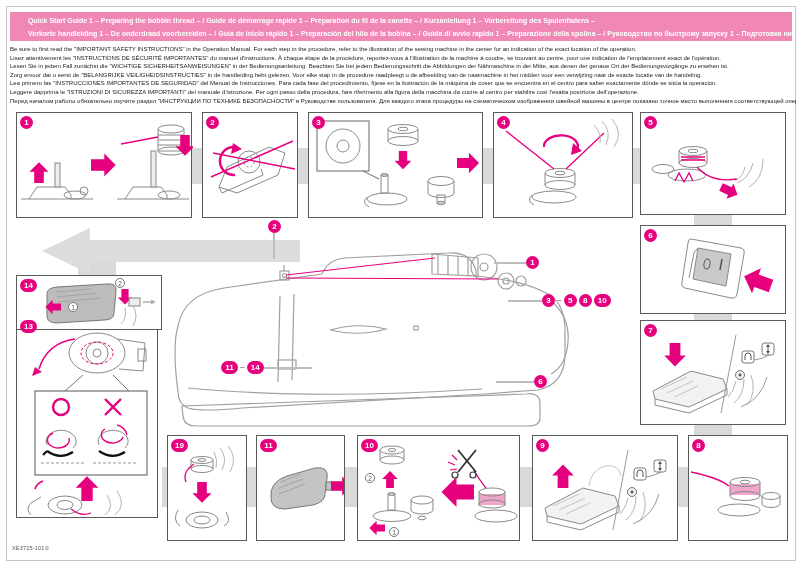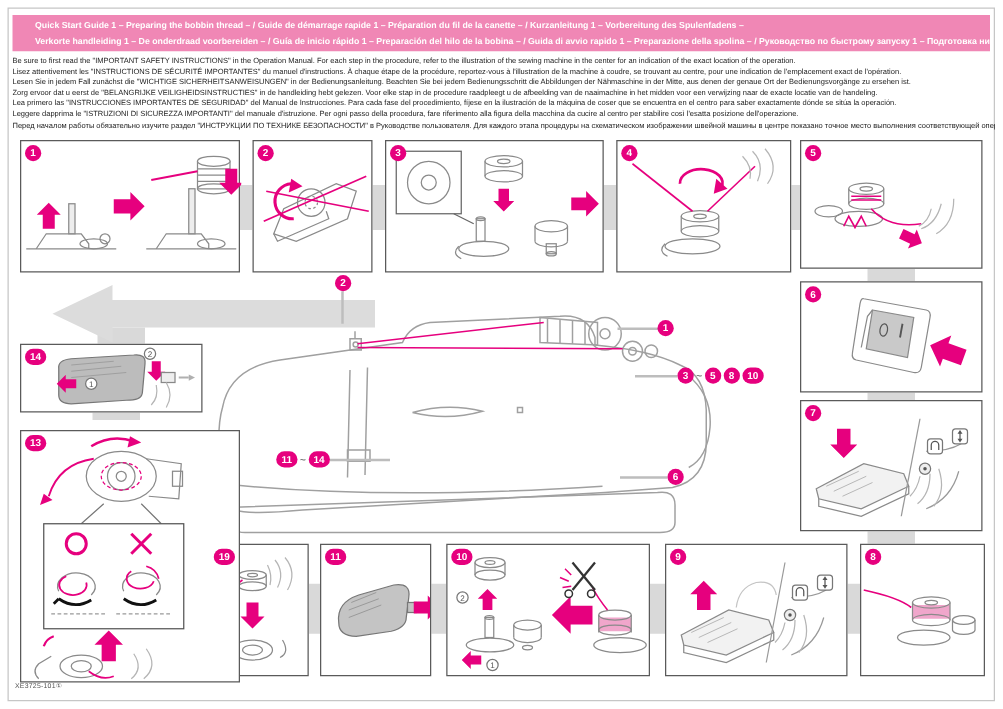--- a/index.html
+++ b/index.html
@@ -430,21 +430,21 @@
       <path d="M26,28 Q14,36 18,46" stroke="#e6007e" stroke-width="1.3" fill="none"></path>
       <g stroke="#b5b5b5" fill="none">
         <path d="M52,12 q8,10 2,22"></path>
           <path d="M60,10 q10,12 2,26"></path>
           <path d="M46,16 q4,8 2,16"></path>
       </g>
       <use href="#arr" transform="translate(34,46) rotate(90) scale(0.8)"></use>
     </svg>
   </div>
 
-  <div class="panel" style="left:16px;top:344px;width:176px;height:202px">
+  <div class="panel" style="left:16px;top:316px;width:142px;height:202px">
     <div class="badge pbadge w2">13</div>
     <svg width="144" height="200" viewBox="0 0 144 200">
       <g stroke="#8a8a8a" fill="none">
         <ellipse cx="80" cy="36" rx="28" ry="20"></ellipse>
           <circle cx="80" cy="36" r="11"></circle>
           <circle cx="80" cy="36" r="4"></circle>
         <path d="M100,22 L128,26 L126,54 L102,52"></path>
           <rect x="121" y="32" width="8" height="12"></rect>
       </g>
       <g stroke="#e6007e" fill="none">

